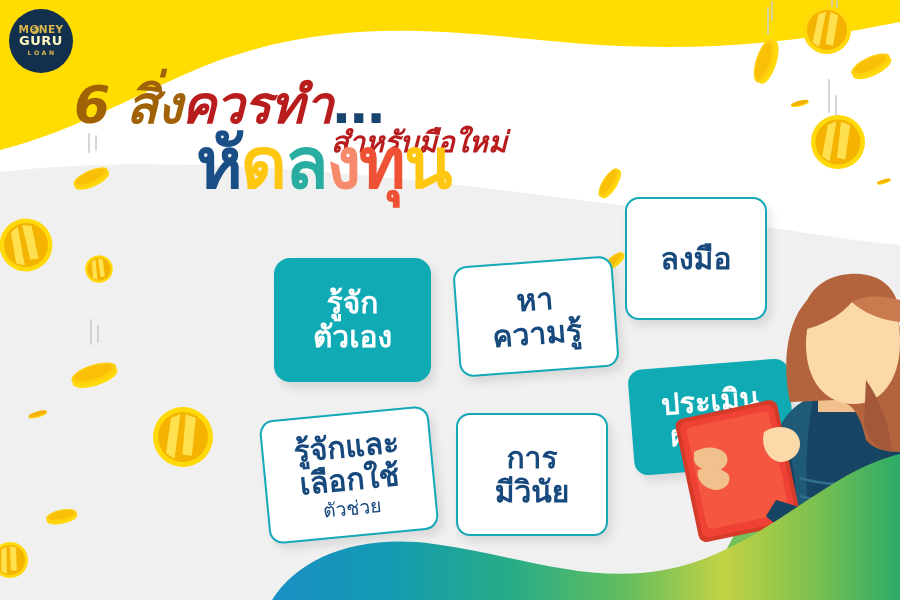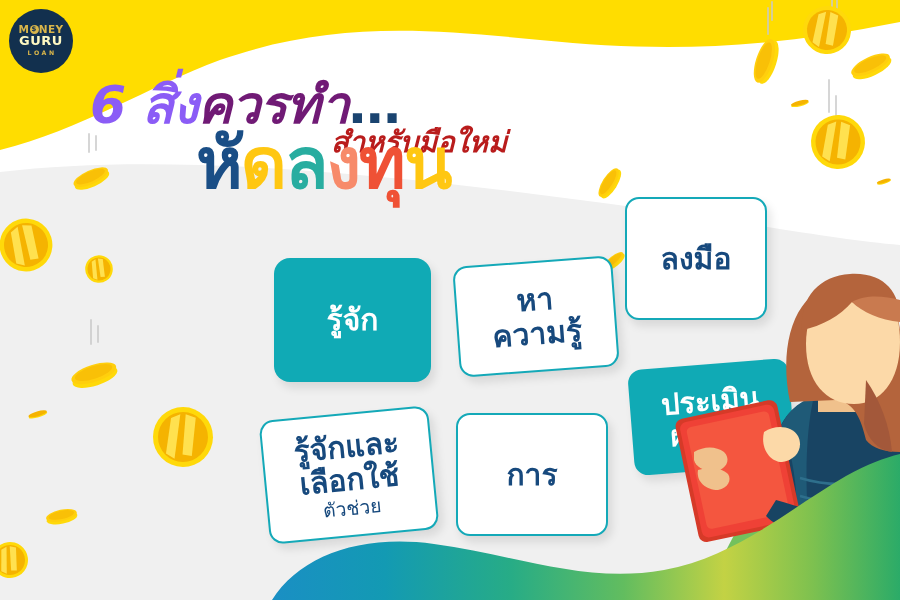--- a/index.html
+++ b/index.html
@@ -46,22 +46,22 @@
   }
 
   
   #headline{
     position:absolute;left:74px;top:44px;z-index:35;
     white-space:nowrap;
     font-style:italic;font-weight:bold;
     font-size:52px;line-height:1;
     letter-spacing:-1px;
   }
-  #headline .red{color:#8b5cf6;margin-left:16px;}
-  #headline .navy{color:#701a75;}
+  #headline .red{color:#a16207;}
+  #headline .navy{color:#b91c1c;}
   #headline .dots{color:#1a4470;letter-spacing:5px;font-style:normal;}
 
   #subhead{
     position:absolute;left:318px;top:104px;z-index:35;
     white-space:nowrap;
     font-style:italic;font-weight:bold;
     font-size:29px;line-height:1;color:#b91c1c;margin-left:13px;
   }
 
   
@@ -233,39 +233,41 @@
   </h1>
 
   <h2 id="subhead">สำหรับมือใหม่</h2>
 
   <div id="bigword">
     <span style="color: rgb(26, 78, 134);">หั</span><span style="color: rgb(255, 199, 18);">ด</span><span style="color: rgb(40, 173, 160);">ล</span><span style="color: rgb(247, 138, 106);">ง</span><span style="color: rgb(239, 81, 53);">ท</span><span style="color: rgb(239, 81, 53);">ุ</span><span style="color: rgb(255, 199, 18);">น</span>
   </div>
 
   <div class="card solid" id="card-know-self">
     <div class="ln">รู้จัก</div>
+    <div class="ln">ตัวเอง</div>
   </div>
 
   <div class="card outline" id="card-knowledge">
     <div class="ln">หา</div>
     <div class="ln">ความรู้</div>
   </div>
 
   <div class="card outline" id="card-practice">
     <div class="ln">ลงมือ</div>
   </div>
 
   <div class="card outline" id="card-choose-tools">
     <div class="ln">รู้จักและ</div>
     <div class="ln">เลือกใช้</div>
     <div class="sub">ตัวช่วย</div>
   </div>
 
   <div class="card outline" id="card-discipline">
     <div class="ln">การ</div>
+    <div class="ln">มีวินัย</div>
   </div>
 
   <div class="card solid" id="card-evaluate">
     <div class="ln">ประเมิน</div>
     <div class="ln">ผลงาน</div>
   </div>
 
   <div class="layer" style="z-index:33;">
     <svg width="900" height="600" viewBox="0 0 900 600" xmlns="http://www.w3.org/2000/svg">
 

